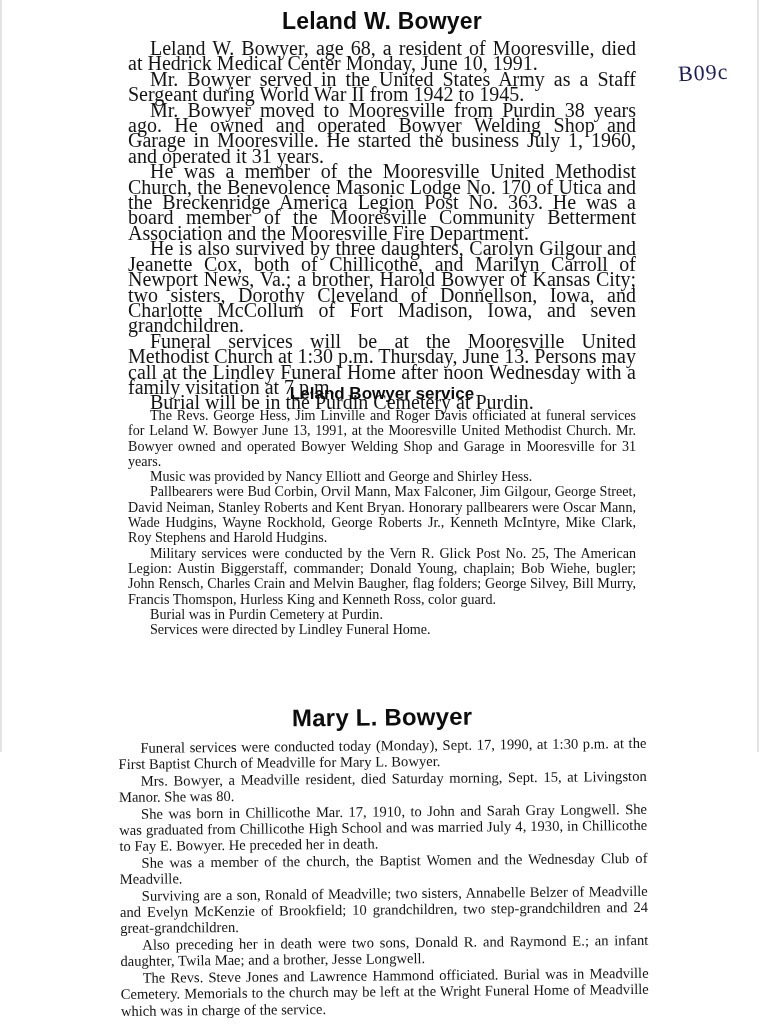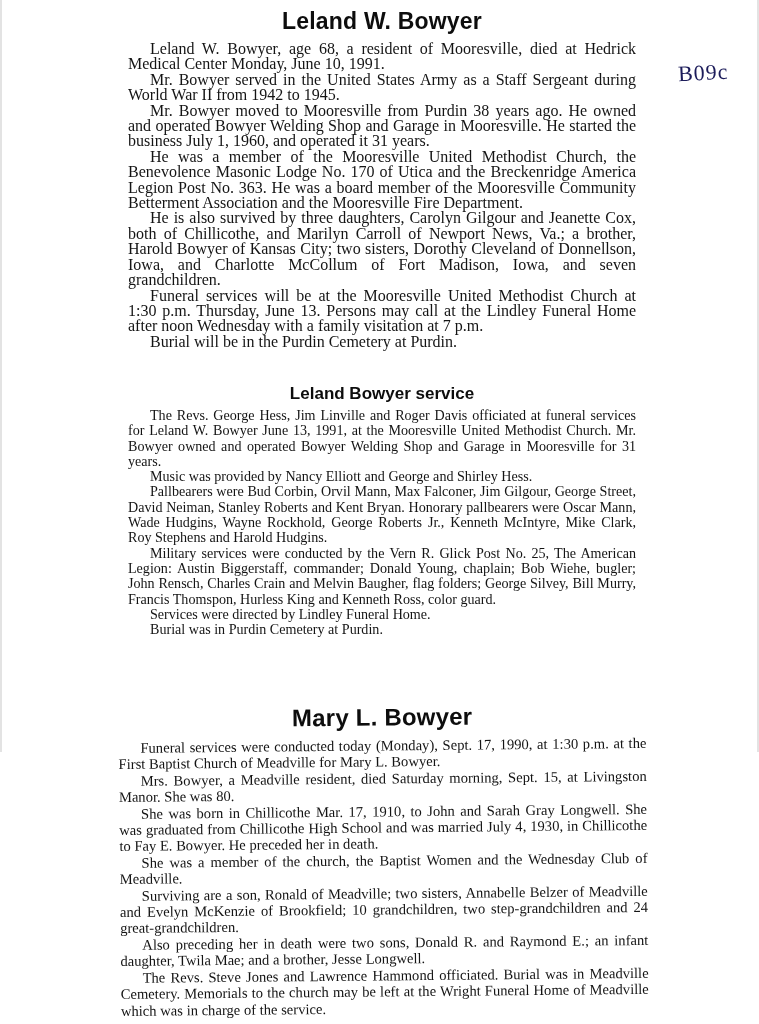--- a/index.html
+++ b/index.html
@@ -38,21 +38,21 @@
     text-align: center;
     font-family: "Liberation Sans", sans-serif;
     font-weight: bold;
     font-size: 17px;
     margin: 8px 0 4px 0;
     color: #0d0d0d;
   }
   p.body {
     margin: 0;
     text-indent: 22px;
-    font-size: 16px;
+    font-size: 20px;
     line-height: 15.4px;
     text-align: justify;
     color: #141414;
   }
   p.body.tight {
     line-height: 15.2px;
   }
   .block2 p.body {
     font-size: 14.1px;
     line-height: 15.3px;
@@ -108,22 +108,22 @@
     <p class="body">Funeral services will be at the Mooresville United Methodist Church at 1:30 p.m. Thursday, June 13. Persons may call at the Lindley Funeral Home after noon Wednesday with a family visitation at 7 p.m.</p>
     <p class="body">Burial will be in the Purdin Cemetery at Purdin.</p>
   </div>
 
   <div class="col block2" style="top:376px;">
     <h2 class="sub-title">Leland Bowyer service</h2>
     <p class="body tight">The Revs. George Hess, Jim Linville and Roger Davis officiated at funeral services for Leland W. Bowyer June 13, 1991, at the Mooresville United Methodist Church. Mr. Bowyer owned and operated Bowyer Welding Shop and Garage in Mooresville for 31 years.</p>
     <p class="body tight">Music was provided by Nancy Elliott and George and Shirley Hess.</p>
     <p class="body tight">Pallbearers were Bud Corbin, Orvil Mann, Max Falconer, Jim Gilgour, George Street, David Neiman, Stanley Roberts and Kent Bryan. Honorary pallbearers were Oscar Mann, Wade Hudgins, Wayne Rockhold, George Roberts Jr., Kenneth McIntyre, Mike Clark, Roy Stephens and Harold Hudgins.</p>
     <p class="body tight">Military services were conducted by the Vern R. Glick Post No. 25, The American Legion: Austin Biggerstaff, commander; Donald Young, chaplain; Bob Wiehe, bugler; John Rensch, Charles Crain and Melvin Baugher, flag folders; George Silvey, Bill Murry, Francis Thomspon, Hurless King and Kenneth Ross, color guard.</p>
+    <p class="body tight">Burial was in Purdin Cemetery at Purdin.</p>
     <p class="body tight">Services were directed by Lindley Funeral Home.</p>
-    <p class="body tight">Burial was in Purdin Cemetery at Purdin.</p>
   </div>
 
   <div class="col block3 skewed" style="top:706px;">
     <h1 class="obit-title">Mary L. Bowyer</h1>
     <p class="body">Funeral services were conducted today (Monday), Sept. 17, 1990, at 1:30 p.m. at the First Baptist Church of Meadville for Mary L. Bowyer.</p>
     <p class="body">Mrs. Bowyer, a Meadville resident, died Saturday morning, Sept. 15, at Livingston Manor. She was 80.</p>
     <p class="body">She was born in Chillicothe Mar. 17, 1910, to John and Sarah Gray Longwell. She was graduated from Chillicothe High School and was married July 4, 1930, in Chillicothe to Fay E. Bowyer. He preceded her in death.</p>
     <p class="body">She was a member of the church, the Baptist Women and the Wednesday Club of Meadville.</p>
     <p class="body">Surviving are a son, Ronald of Meadville; two sisters, Annabelle Belzer of Meadville and Evelyn McKenzie of Brookfield; 10 grandchildren, two step-grandchildren and 24 great-grandchildren.</p>
     <p class="body">Also preceding her in death were two sons, Donald R. and Raymond E.; an infant daughter, Twila Mae; and a brother, Jesse Longwell.</p>

